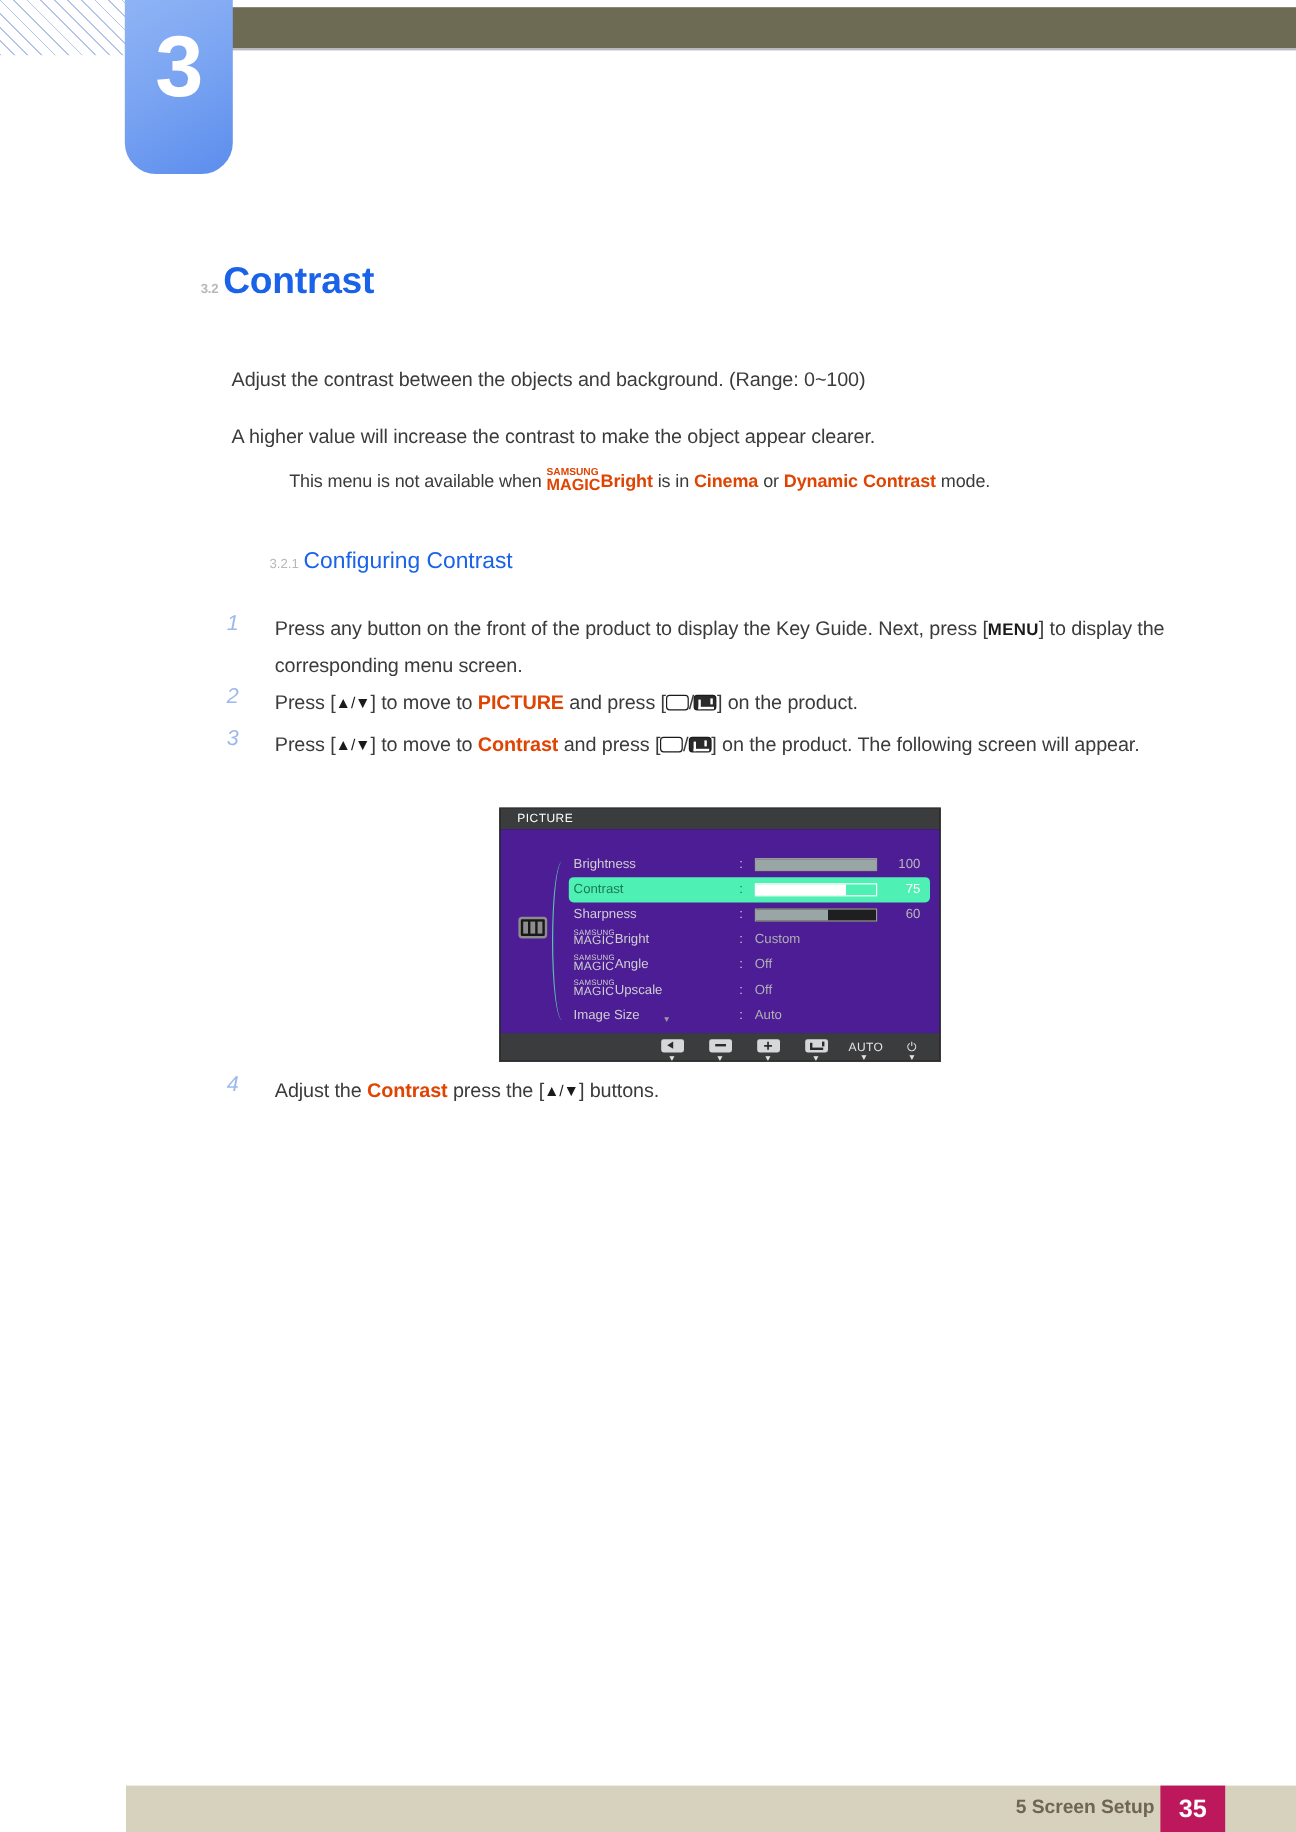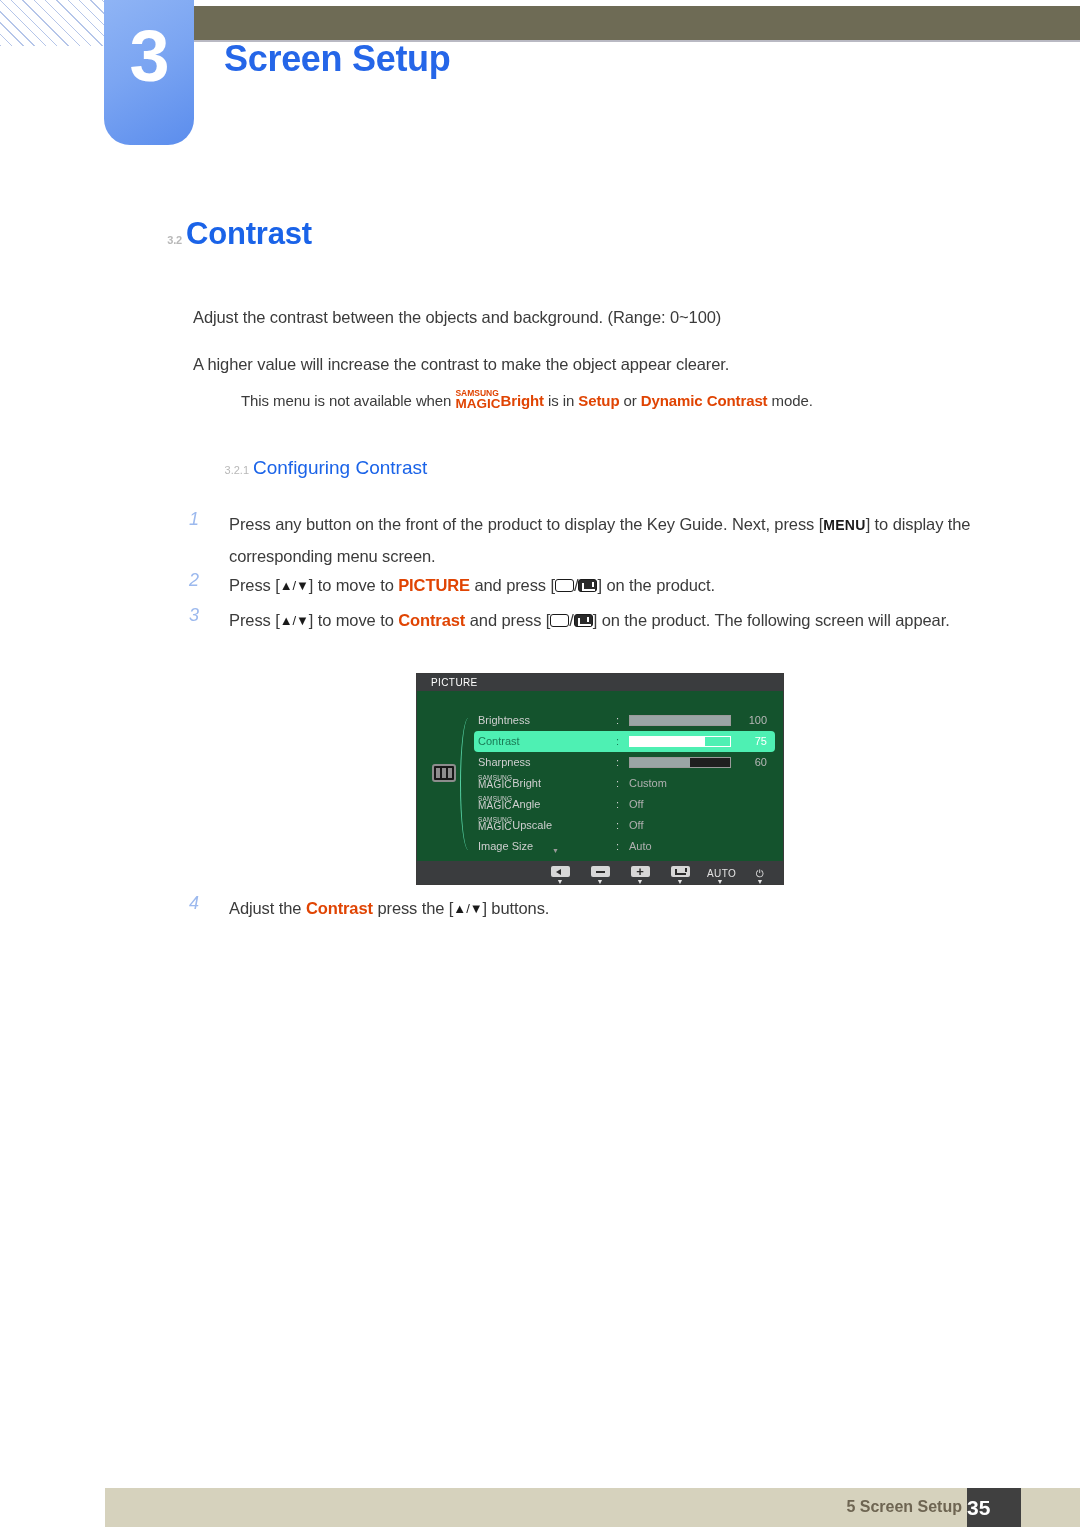--- a/index.html
+++ b/index.html
@@ -201,21 +201,21 @@
     left: 0; top: 0;
     width: 100%; height: 17px;
     background: #3a3c3e;
     color: #ffffff;
     font-size: 10px;
     line-height: 17px;
     padding-left: 14px;
     letter-spacing: 0.4px;
   }
 
-  .osd-body { position: absolute; left: 0; top: 17px; width: 100%; height: 172px; background:#14532d; }
+  .osd-body { position: absolute; left: 0; top: 17px; width: 100%; height: 172px; background:#4c1d95; }
 
   .osd-sideicon {
     position: absolute;
     left: 15px; top: 73px;
     width: 24px; height: 18px;
     border: 2px solid #8d8d8d;
     border-radius: 3px;
     background: #181818;
   }
   .osd-sideicon i {
@@ -361,48 +361,47 @@
     position: absolute;
     right: 118px; top: 1498px;
     font-size: 16px;
     font-weight: bold;
     color: #6e6552;
   }
   .footer-page {
     position: absolute;
     left: 967px; top: 1488px;
     width: 54px; height: 39px;
-    background: #404040;
+    background: #be185d;
     color: #ffffff;
     font-size: 21px;
     font-weight: bold;
     line-height: 39px;
-    text-align: left;
+    text-align: center;
   }
 </style>
 </head>
 <body>
 
 <div id="page">
 
   <div class="hatch"></div>
   <div class="olive-bar"></div>
   <div class="olive-bar-shadow"></div>
   <div class="chapter-badge">3</div>
-  <div class="chapter-title">Screen Setup</div>
 
   <div class="section-head">
     <span class="num">3.2</span><span>Contrast</span>
   </div>
 
   <div class="para para-1">Adjust the contrast between the objects and background. (Range: 0~100)</div>
   <div class="para para-2">A higher value will increase the contrast to make the object appear clearer.</div>
 
   <div class="note">
-    <span>This menu is not available when </span><span class="magic-logo"><span class="samsung">SAMSUNG</span><span class="magic">MAGIC</span></span><span class="orange">Bright</span><span> is in </span><span class="orange">Setup</span><span> or </span><span class="orange">Dynamic Contrast</span><span> mode.</span>
+    <span>This menu is not available when </span><span class="magic-logo"><span class="samsung">SAMSUNG</span><span class="magic">MAGIC</span></span><span class="orange">Bright</span><span> is in </span><span class="orange">Cinema</span><span> or </span><span class="orange">Dynamic Contrast</span><span> mode.</span>
   </div>
 
   <div class="sub-head">
     <span class="num">3.2.1</span><span>Configuring Contrast</span>
   </div>
 
   <div class="step step-1">
     <span class="snum">1</span>
     <span class="stext"><span>Press any button on the front of the product to display the Key Guide. Next, press [</span><span class="keycap">MENU</span><span>] to display the corresponding menu screen.</span></span>
   </div>

